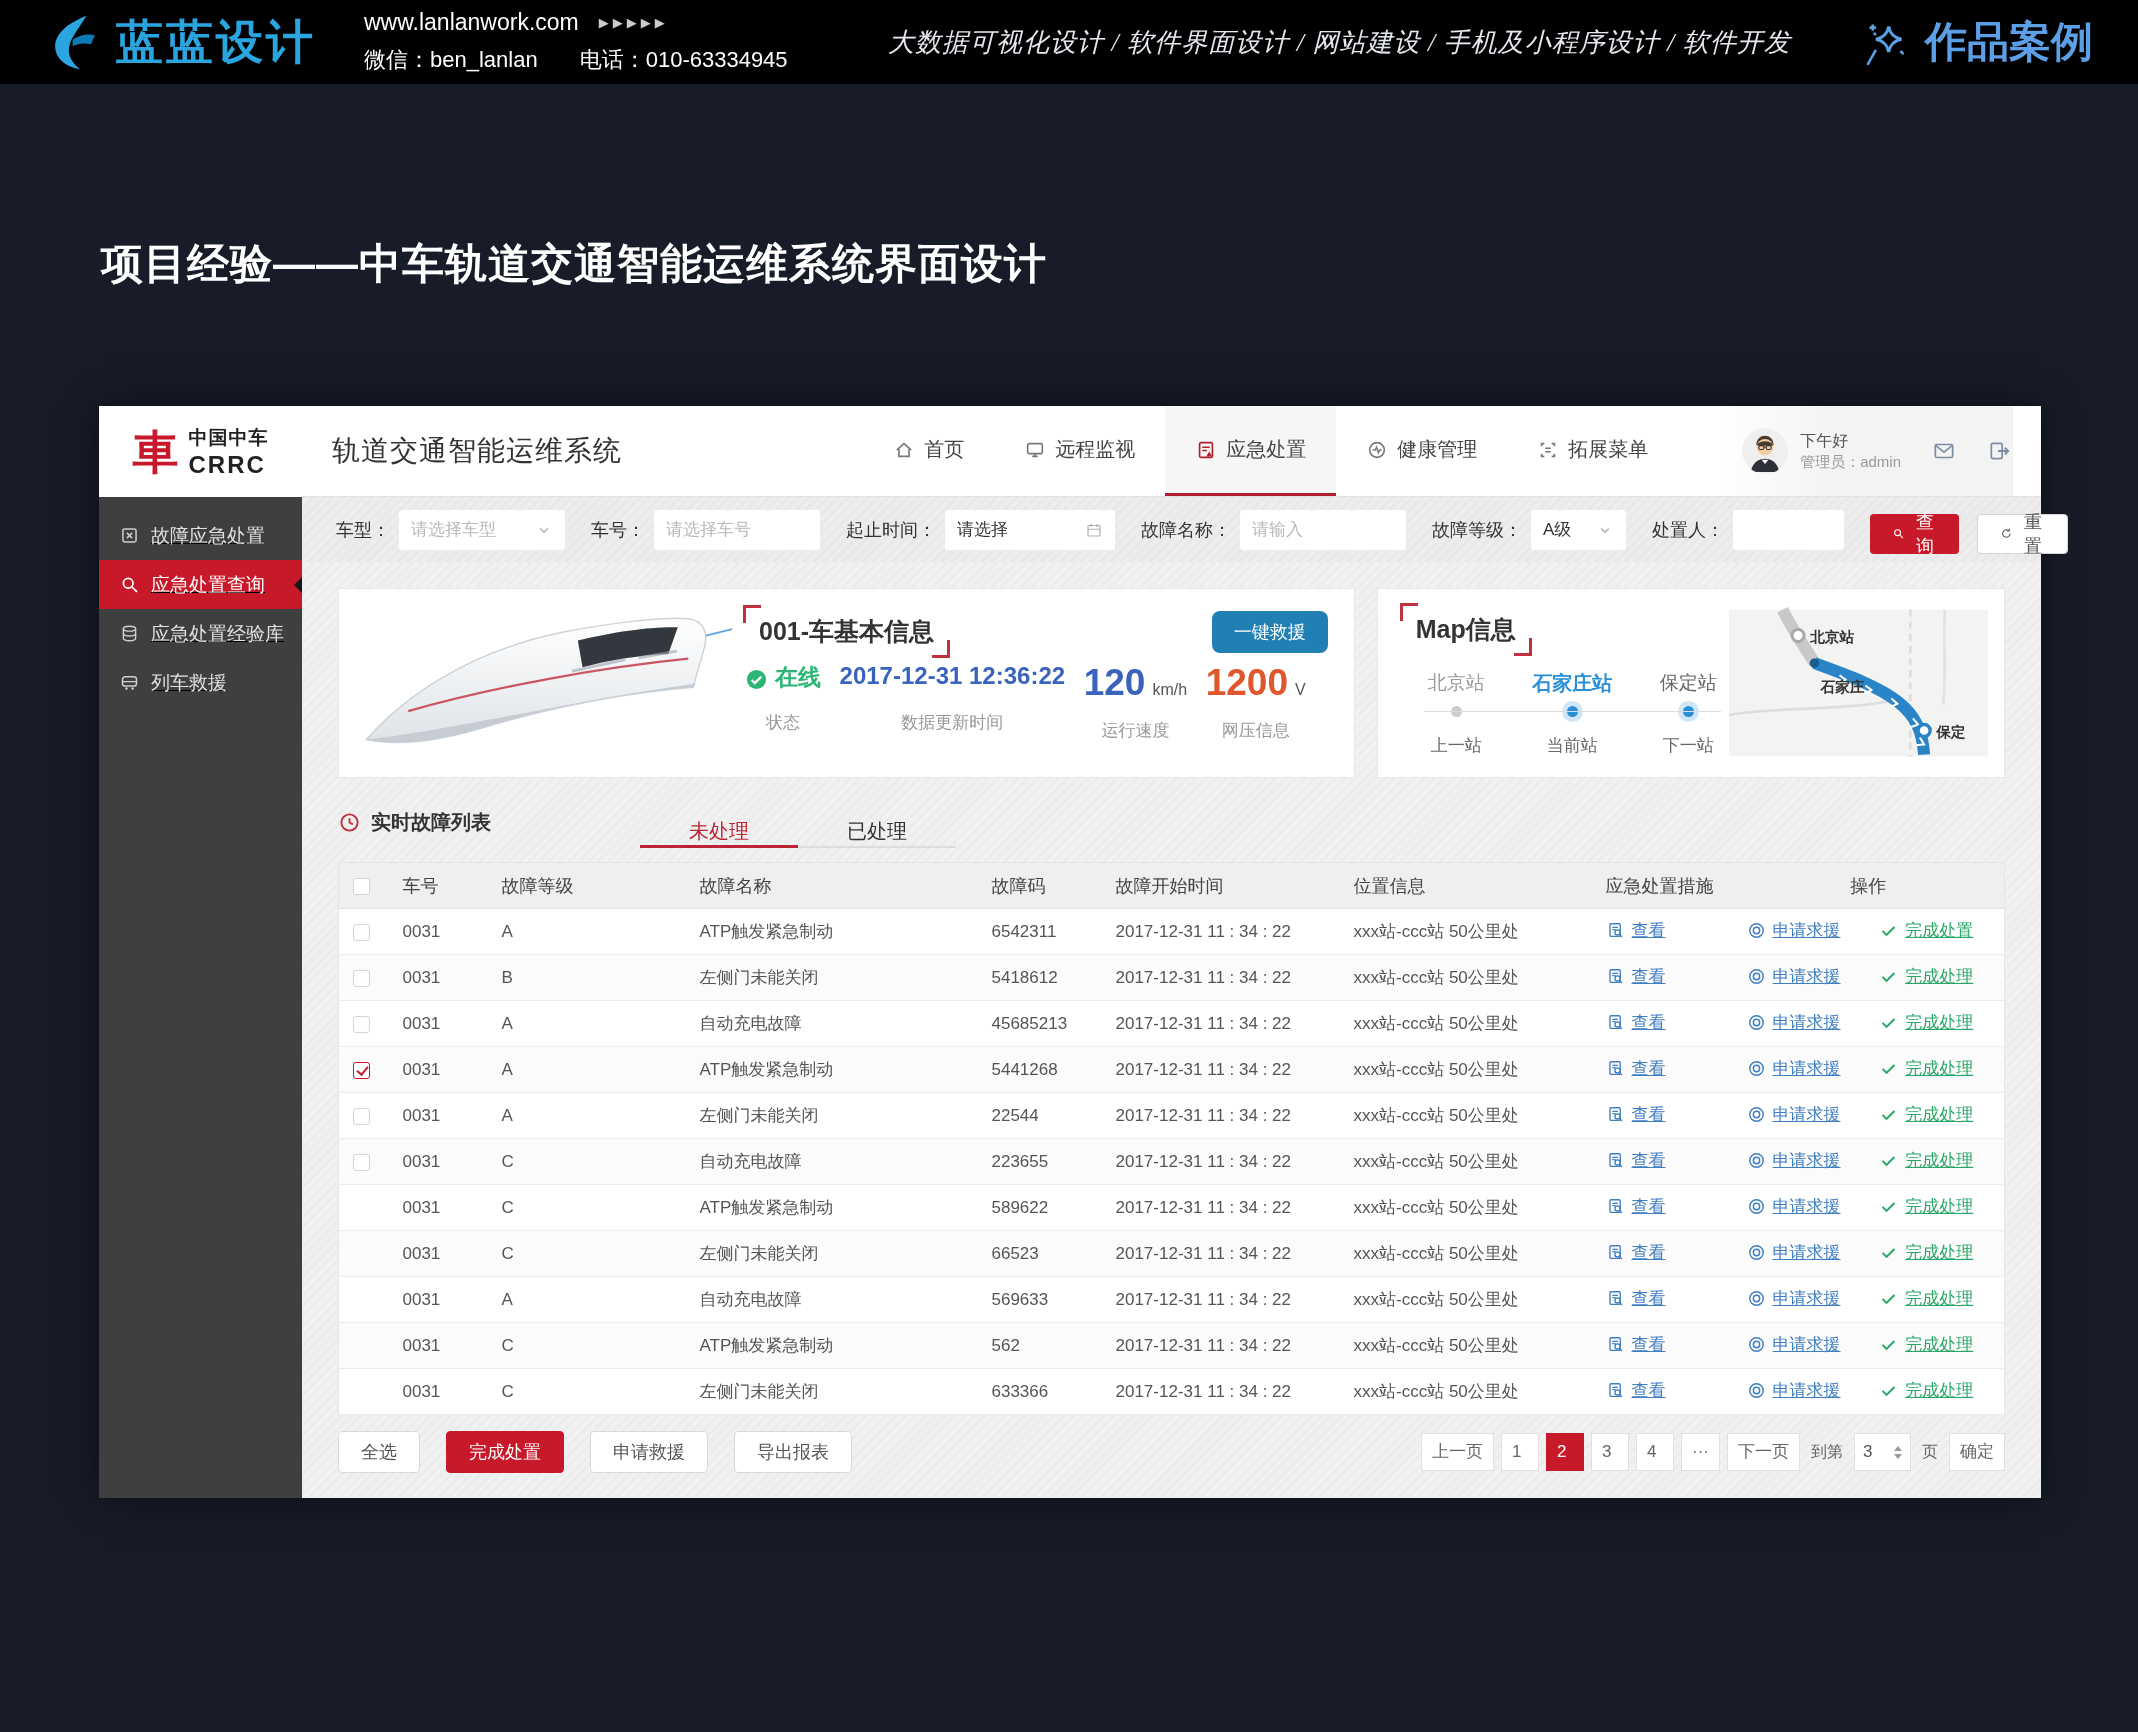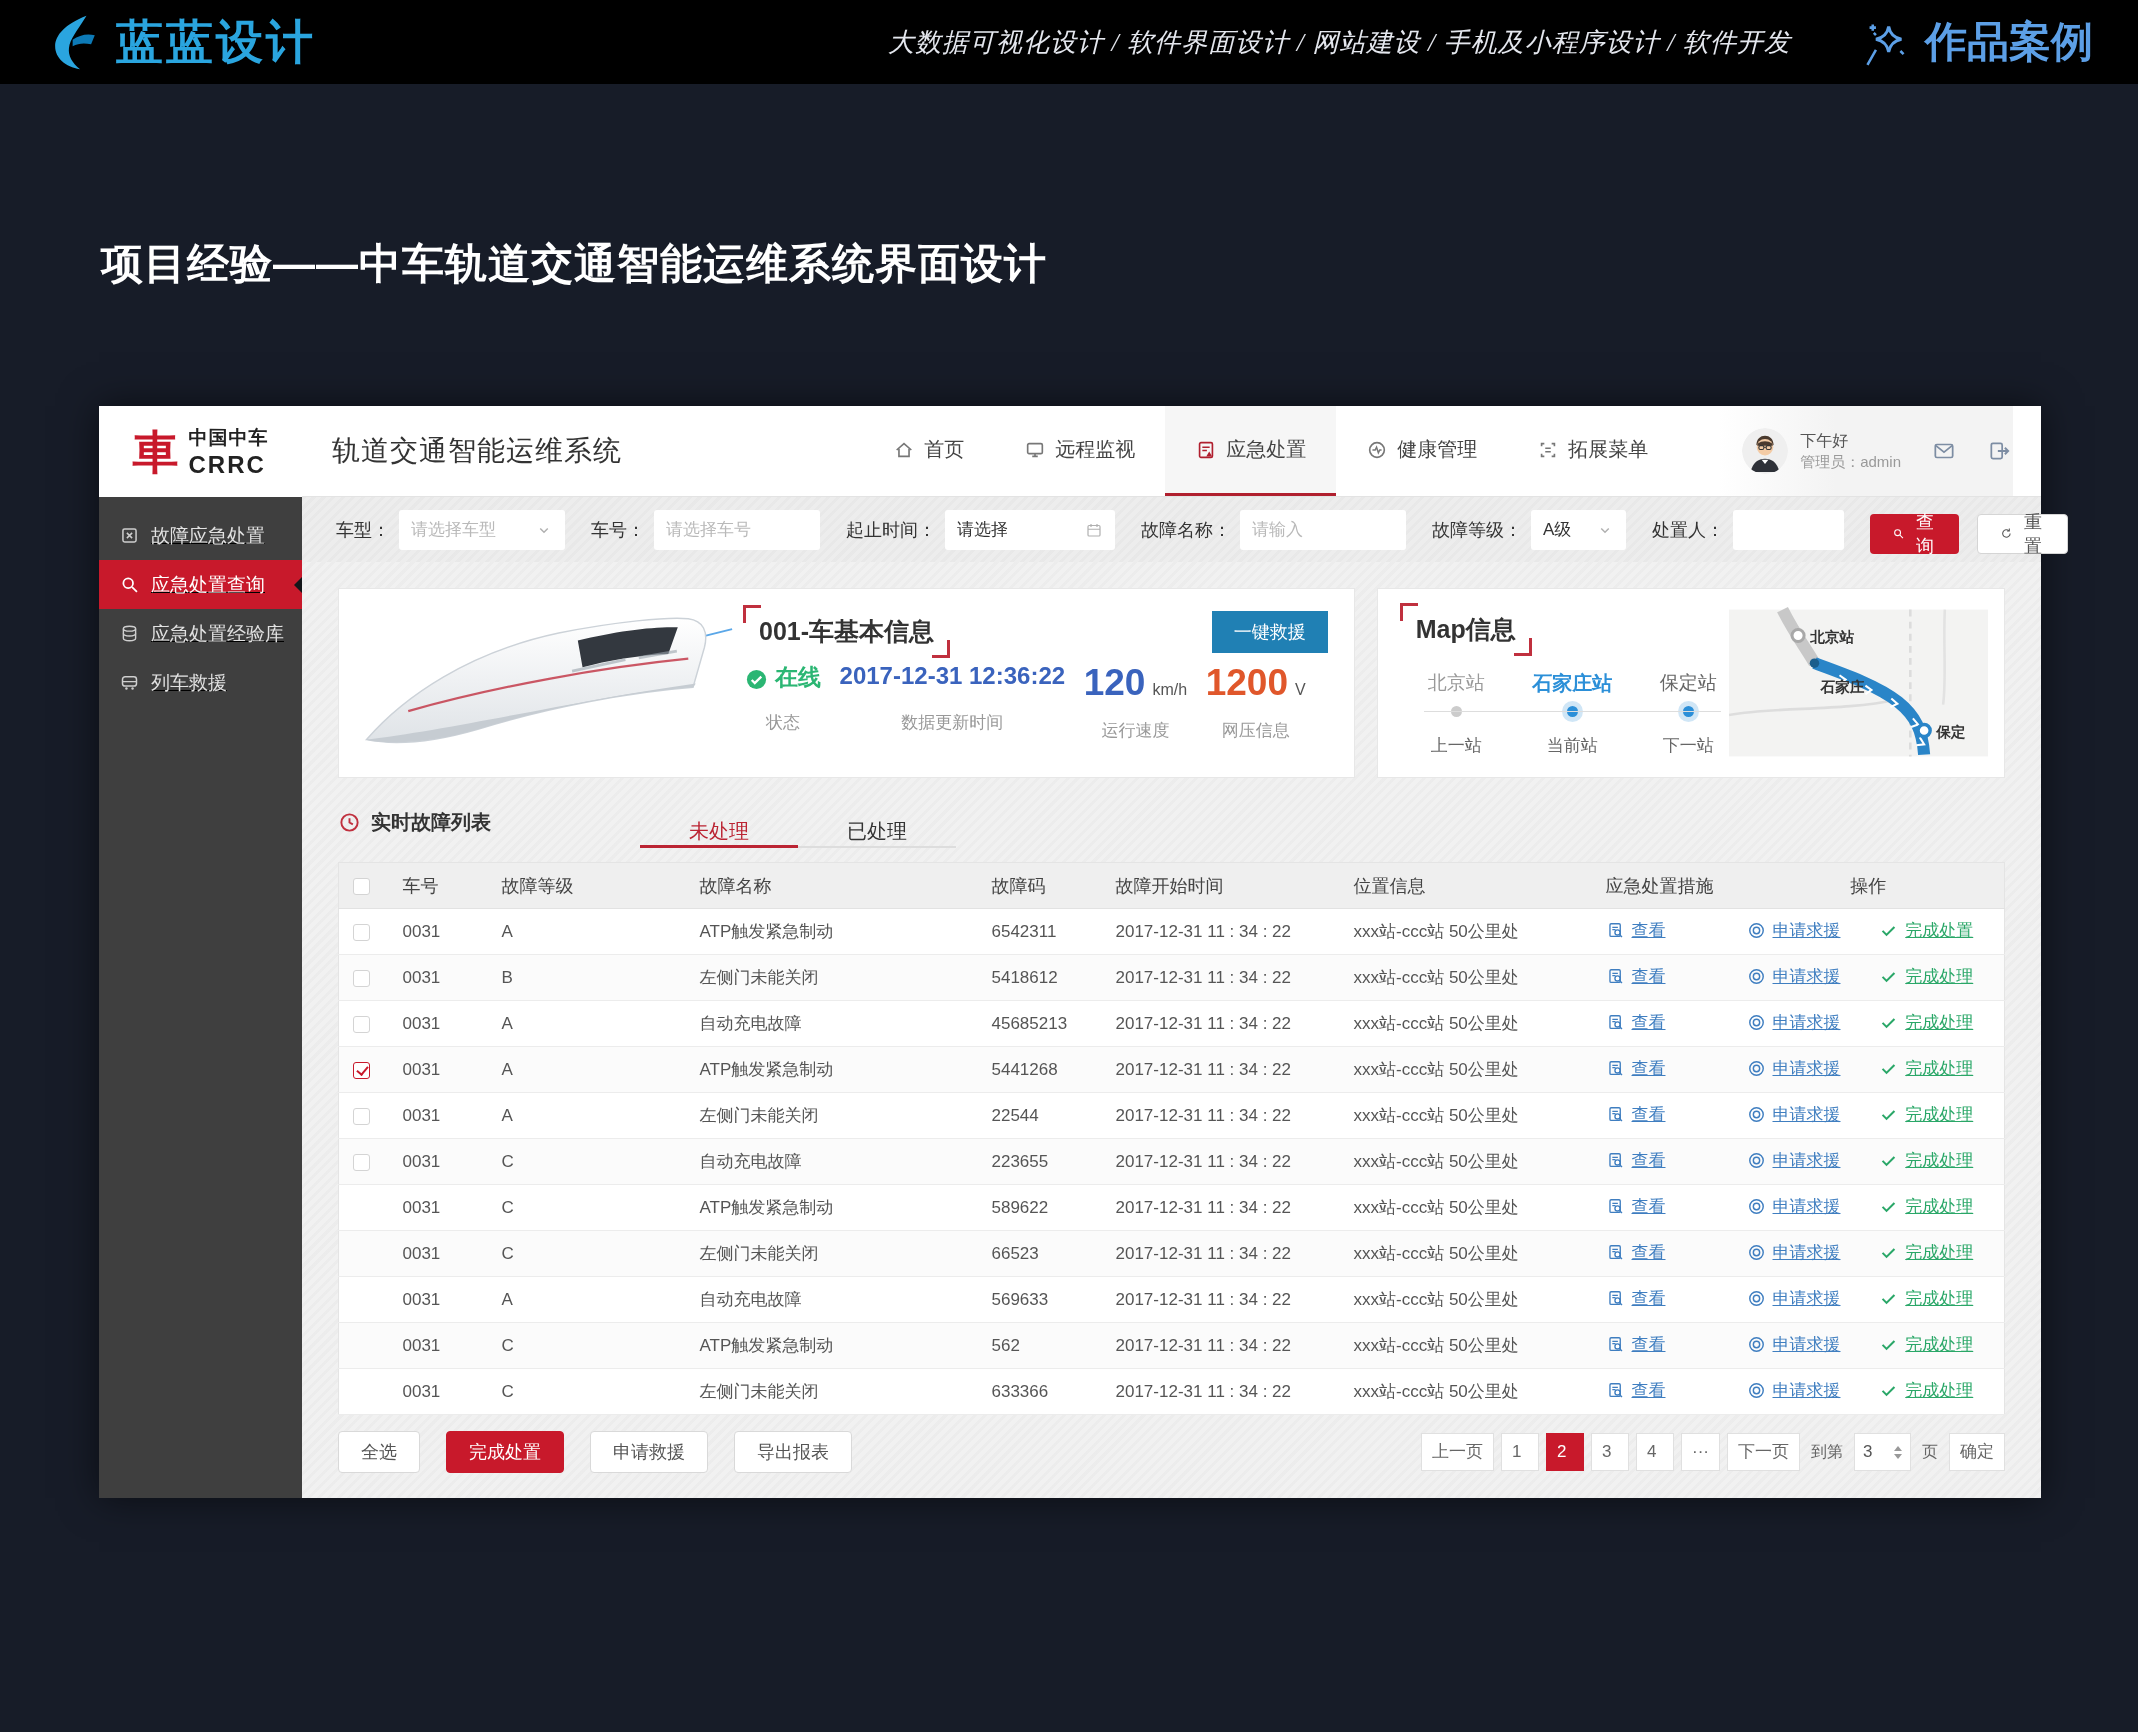--- a/index.html
+++ b/index.html
@@ -104,21 +104,21 @@
   .bracket-title::before { content:""; position:absolute; left:0; top:0; width:15px; height:15px;
     border-left:3px solid #c0303e; border-top:3px solid #c0303e; }
   .bracket-title::after { content:""; position:absolute; right:0; bottom:0; width:15px; height:15px;
     border-right:3px solid #c0303e; border-bottom:3px solid #c0303e; }
   .train-card .bracket-title { left:404px; top:16px; }
   .map-card .bracket-title { left:22px; top:14px; }
 
   .train-art { position:absolute; left:14px; top:4px; width:381px; height:180px; }
   .train-art svg { width:100%; height:100%; }
   .rescue-btn { position:absolute; right:26px; top:22px; background:#2080b4; color:#fff; border:none;
-    border-radius:0; font-size:18px; padding:9px 22px; cursor:pointer; font-family:inherit; }
+    border-radius:8px; font-size:18px; padding:9px 22px; cursor:pointer; font-family:inherit; }
 
   .stats { position:absolute; left:406px; right:48px; top:73px; display:flex; justify-content:space-between; }
   .stat { text-align:center; }
   .stat-val { display:flex; align-items:baseline; justify-content:center; gap:7px; min-height:34px; }
   .stat-val .sv-ico { width:23px; height:23px; align-self:center; }
   .sv-ico svg { width:100%; height:100%; }
   .sv-num { font-weight:bold; }
   .sz-md .sv-num { font-size:24px; }
   .sz-lg .sv-num { font-size:37px; }
   .c-green .sv-num { color:#2bb673; font-size:23px; }
@@ -198,20 +198,30 @@
 
 <header class="site-header">
   <div class="logo-wrap">
     <span class="logo-icon">
       <svg viewBox="0 0 64 64">
           <path d="M45 3 C22 12 11 24 11 36 c0 13 11 22 27 25 c-9 -7 -13 -15 -12 -23 c1 -10 8 -17 19 -35 z" fill="#2aa5df"></path>
           <path d="M30 29 c7 -5 15 -7 24 -5 l-4 10 c-8 -2 -14 -1 -20 2 z" fill="#0d7ab6"></path>
         </svg>
     </span>
     <span class="logo-text">蓝蓝设计</span>
+  </div>
+  <div class="contact-block">
+    <div class="url-line">
+      <span>www.lanlanwork.com</span>
+      <span class="url-arrows">▶▶▶▶▶</span>
+    </div>
+    <div class="contact-line">
+      <span>微信：ben_lanlan</span>
+      <span>电话：010-63334945</span>
+    </div>
   </div>
   <div class="services">大数据可视化设计 / 软件界面设计 / 网站建设 / 手机及小程序设计 / 软件开发</div>
   <div class="portfolio">
     <svg viewBox="0 0 48 48" fill="none" stroke="#5c9fe6">
         <path d="M27 9 c1.2 7 4.8 10.6 12 12 c-7.2 1.4 -10.8 5 -12 12 c-1.2 -7 -4.8 -10.6 -12 -12 c7.2 -1.4 10.8 -5 12 -12 z" stroke-width="2.8"></path>
         <path d="M12 7 v6 M9 10 h6 M38 32 l3 3 M13 15 l2 2 M15 31 L7 45" stroke-width="2.4"></path>
       </svg>
     <span>作品案例</span>
   </div>
 </header>

